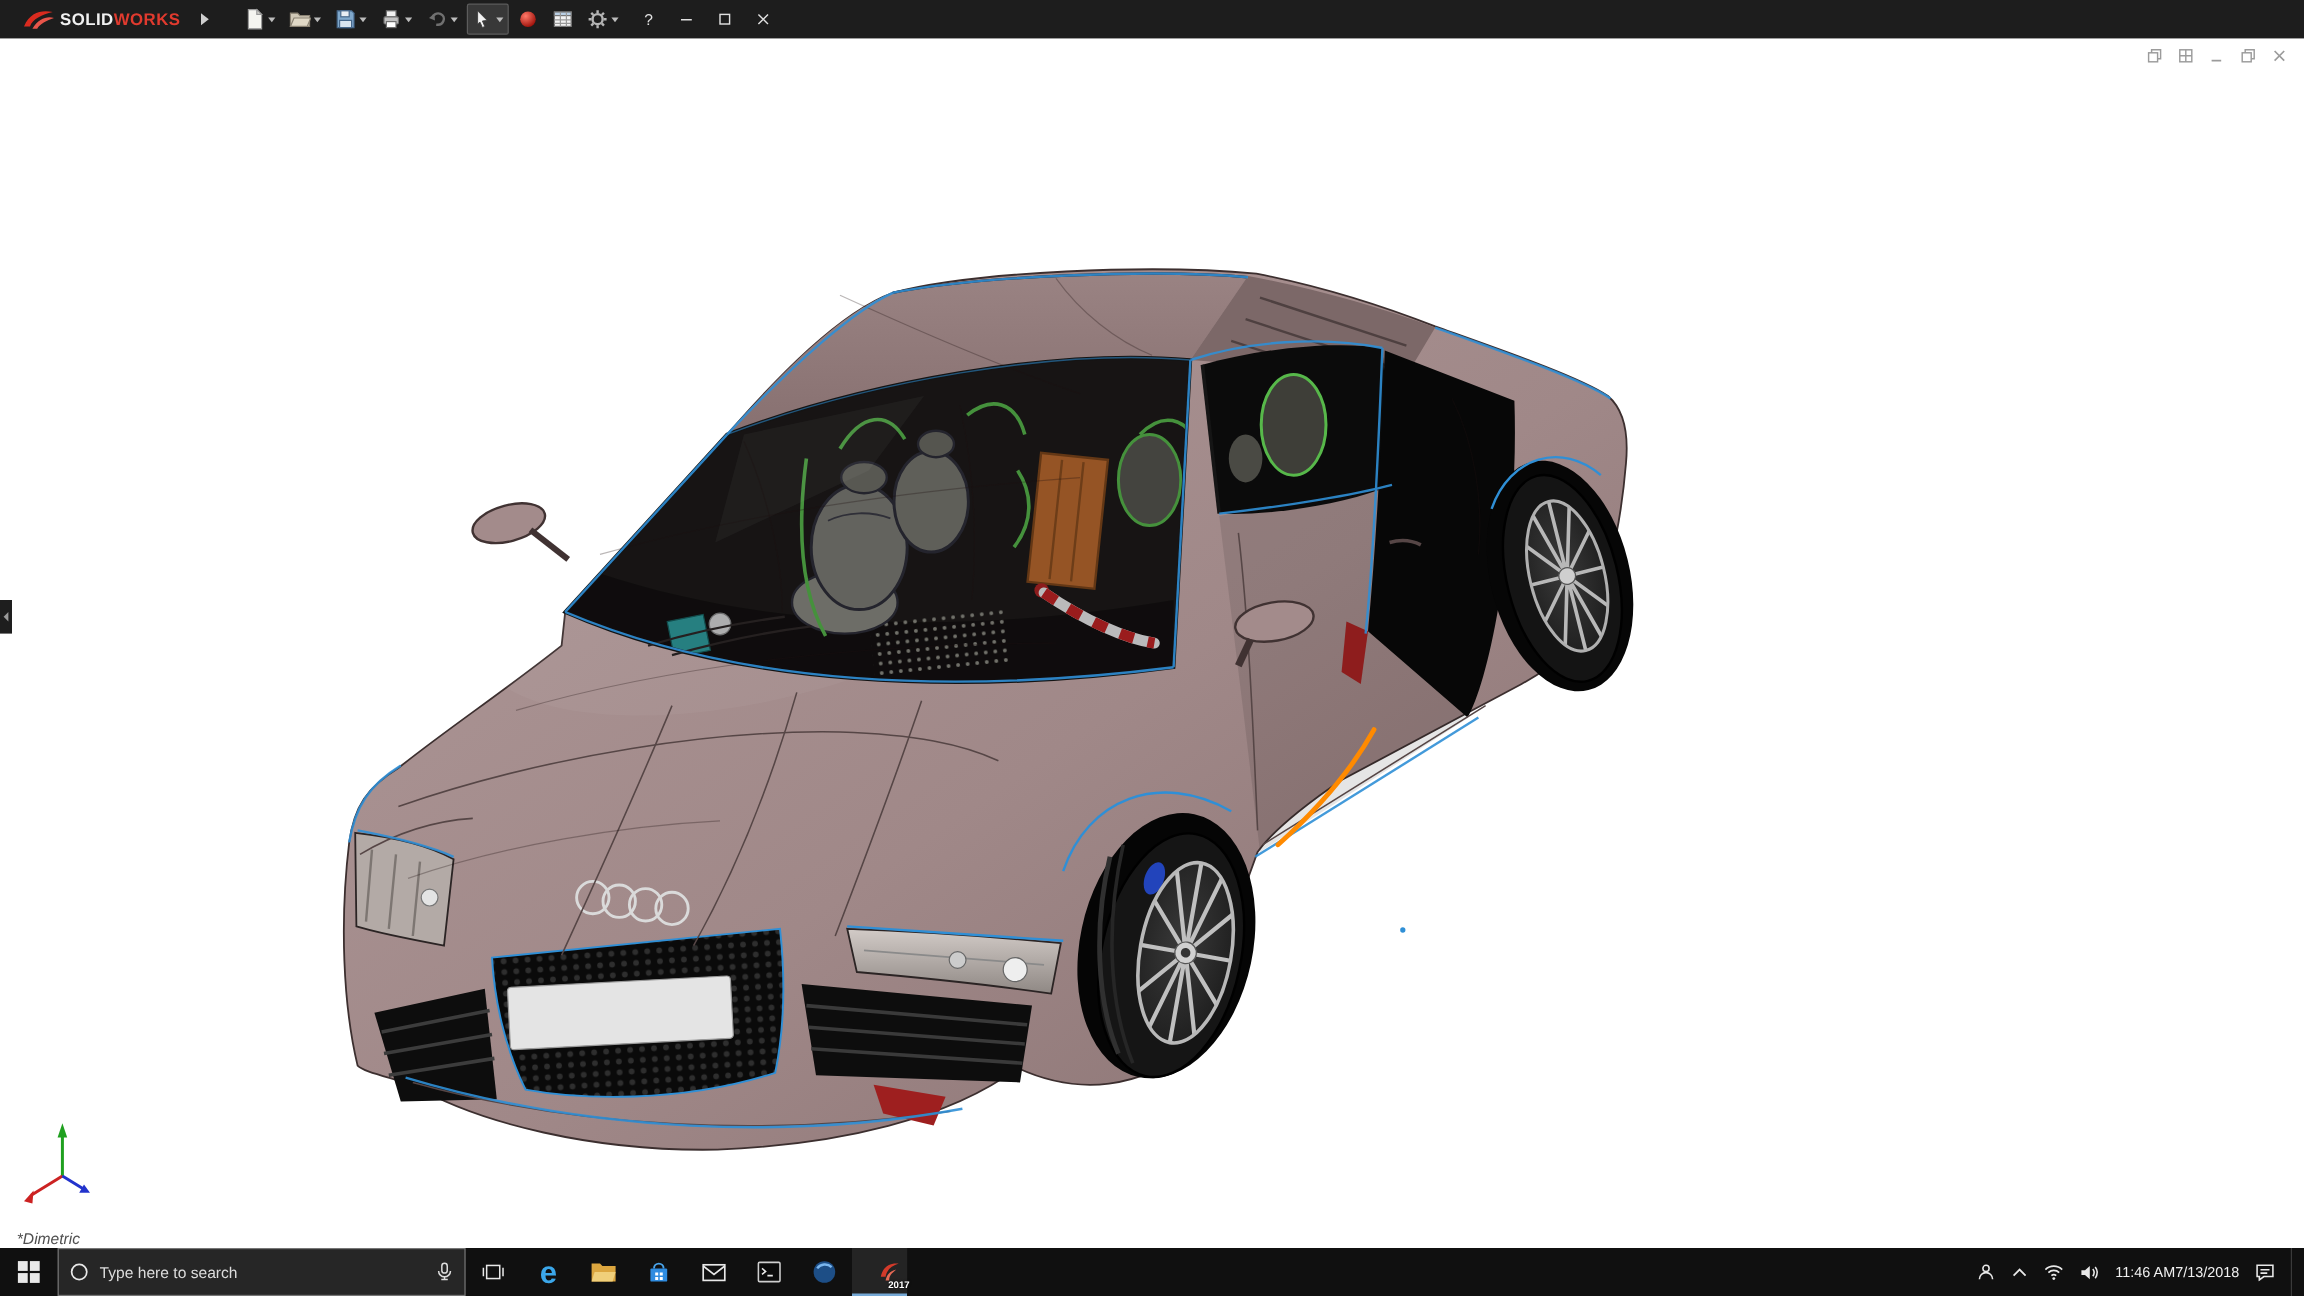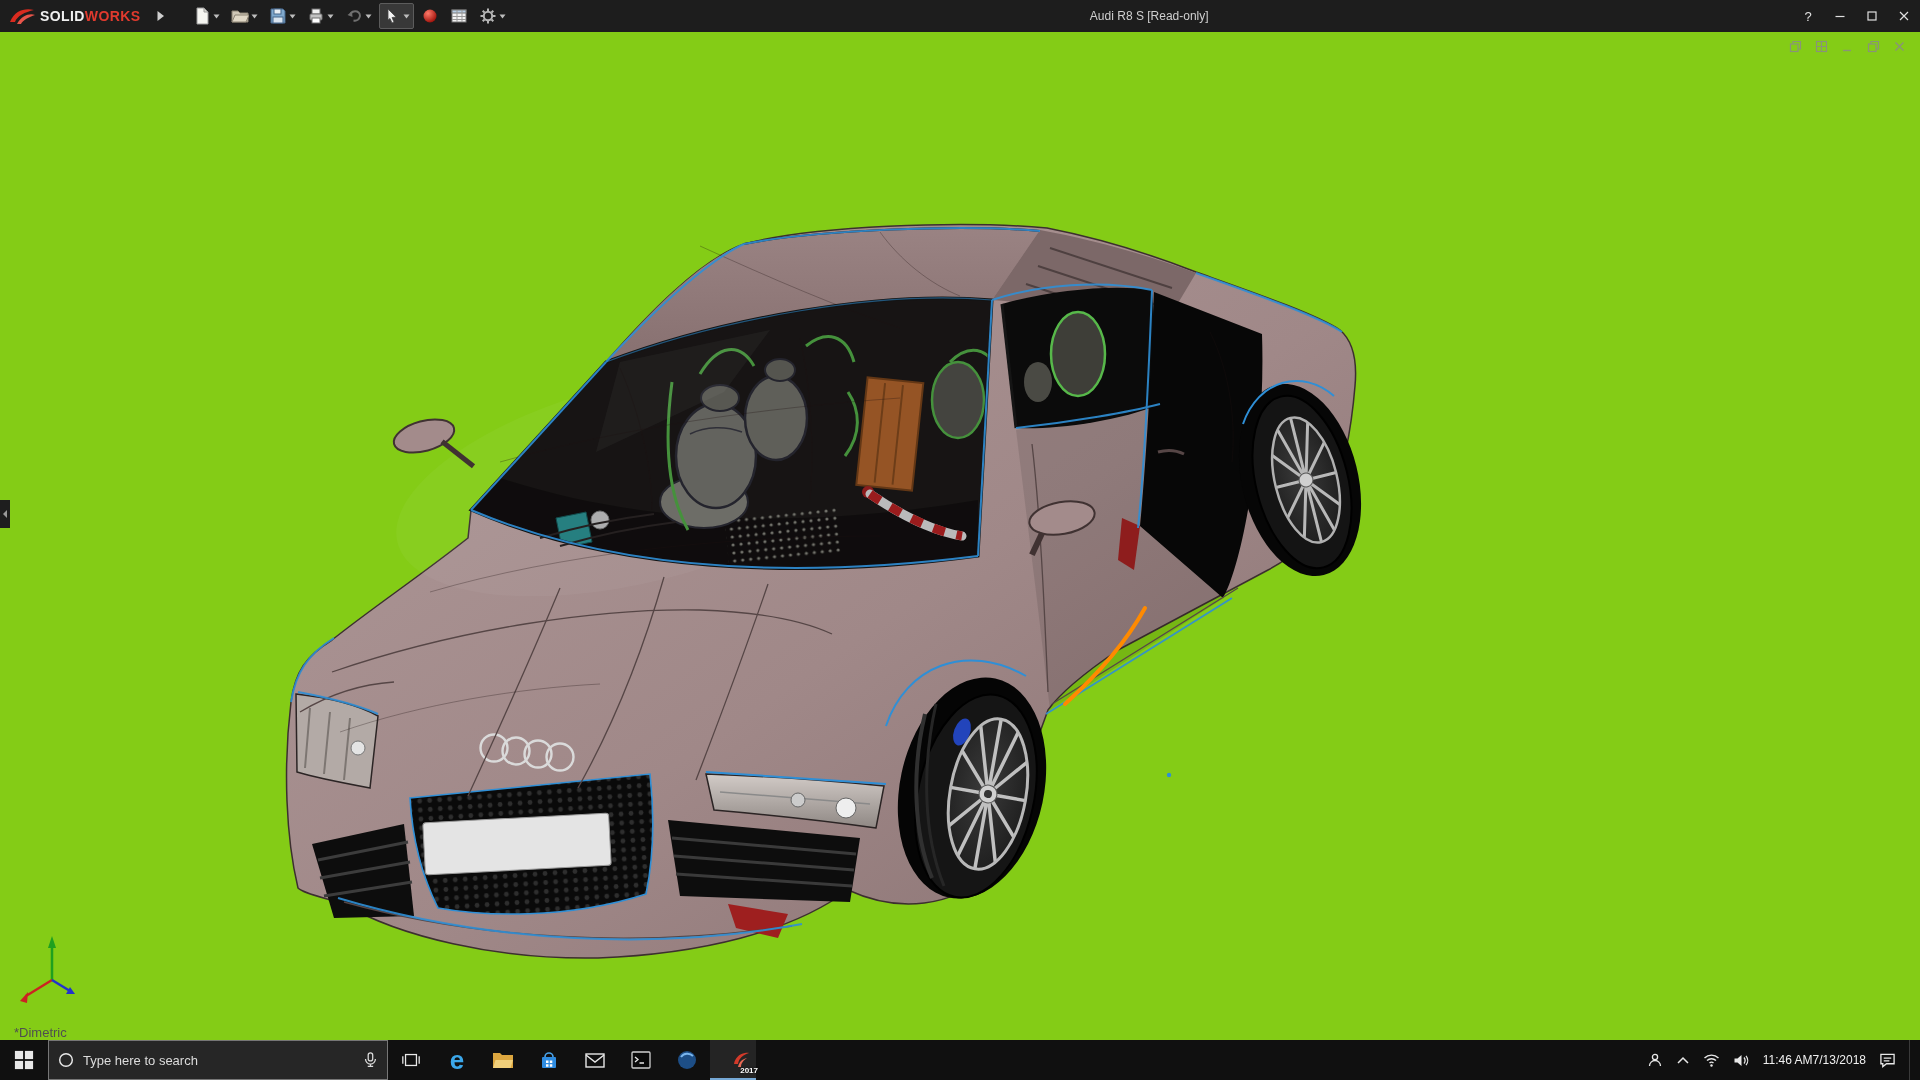--- a/index.html
+++ b/index.html
@@ -2,38 +2,38 @@
 <html><head>
 <meta charset="utf-8">
 <style>
   * { margin:0; padding:0; box-sizing:border-box; }
   html,body { width:1920px; height:1080px; overflow:hidden; background:#000;
               font-family:"Liberation Sans", sans-serif; }
   #root { width:1920px; height:1080px; display:flex; flex-direction:column; }
 
   
   #titlebar { height:32px; background:#1d1d1d; display:flex; align-items:center;
-              color:#ccc; position:relative; flex:0 0 32px; }
+              color:#ccc; position:relative; flex:0 0 32px;padding-left:10px; }
   .brand { display:flex; align-items:center; gap:4px; padding:0 6px 0 8px; }
   .brand-text { font-size:14px; font-weight:bold; letter-spacing:.4px; }
   .brand-solid { color:#f0f0f0; }
   .brand-works { color:#e03a2e; }
   .menu-expand { padding:0 10px; display:flex; align-items:center; }
   .toolbar { display:flex; align-items:center; gap:3px; margin-left:14px; }
   .tool { display:flex; align-items:center; gap:2px; padding:3px 3px; border-radius:2px;
           border:1px solid transparent; }
   .tool.active { background:#383838; border:1px solid #5c5c5c; }
   .titlebar-title { flex:1; text-align:center; font-size:12px; color:#cfcfcf;
                     white-space:nowrap; overflow:hidden; }
   .win-controls { display:flex; height:100%; margin-left:4px; }
   .wc-btn { width:32px; height:100%; display:flex; align-items:center; justify-content:center;
             color:#e0e0e0; font-size:13px; }
 
   
-  #viewport { flex:1 1 auto; position:relative; background:#84cc16; }
+  #viewport { flex:1 1 auto; position:relative; background:#ffffff;font-style:italic; }
   #scene { position:absolute; inset:0; width:100%; height:100%; display:block; }
   .doc-controls { position:absolute; top:8px; right:14px; display:flex; gap:13px;
                   align-items:center; opacity:.85; }
   .view-label { position:absolute; left:14px; bottom:0px; color:#4f4f4f; font-size:13px; }
   .panel-expander { position:absolute; left:0; top:468px; width:10px; height:28px;
                     background:#1e1e1e; display:flex; align-items:center; justify-content:center; }
 
   
   #taskbar { height:40px; flex:0 0 40px; background:#101010; display:flex;
              align-items:center; color:#eee; }
@@ -154,21 +154,20 @@
             <circle cx="9" cy="9" r="4.2"></circle>
             <path d="M9 1.5 V4 M9 14 V16.5 M1.5 9 H4 M14 9 H16.5 M3.7 3.7 L5.5 5.5 M12.5 12.5 L14.3 14.3 M14.3 3.7 L12.5 5.5 M5.5 12.5 L3.7 14.3"></path>
           </g>
         </svg>
         <svg width="7" height="5" viewBox="0 0 7 5">
             <path d="M0.5 0.5 L6.5 0.5 L3.5 4.5 Z" fill="#bcbcbc"></path>
           </svg>
       </div>
     </div>
 
-    <div class="titlebar-title">Audi R8 S [Read-only]</div>
 
     <div class="win-controls">
       <div class="wc-btn">
           <span>?</span>
         </div>
       <div class="wc-btn">
         <svg width="12" height="12" viewBox="0 0 12 12">
             <path d="M1.5 6.5 H10.5" stroke="#e0e0e0" stroke-width="1.2"></path>
           </svg>
       </div>

